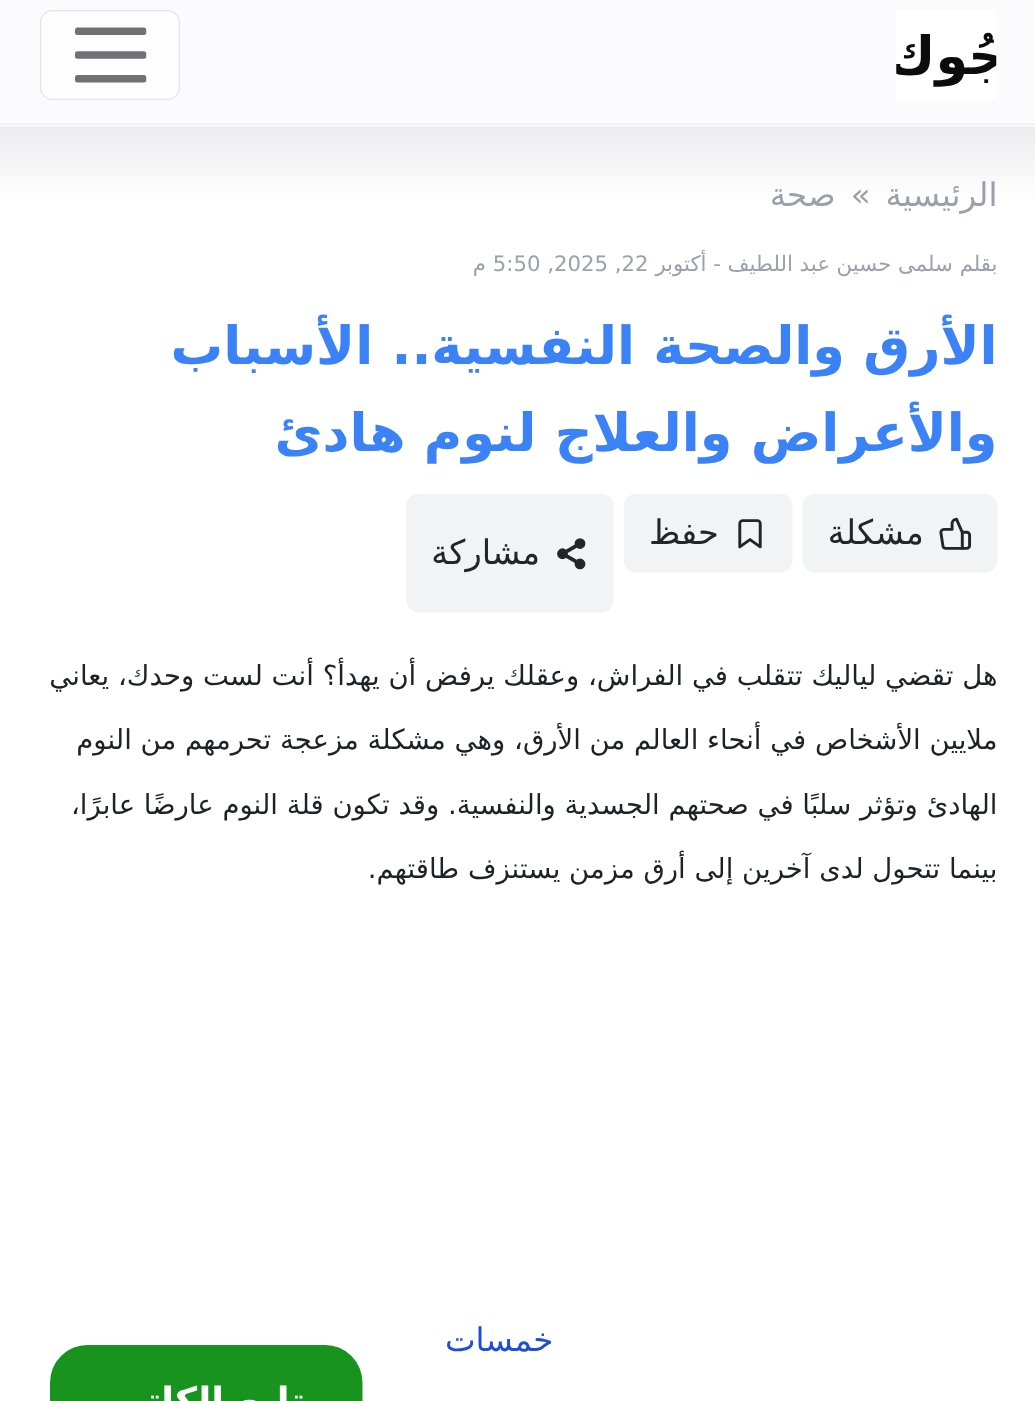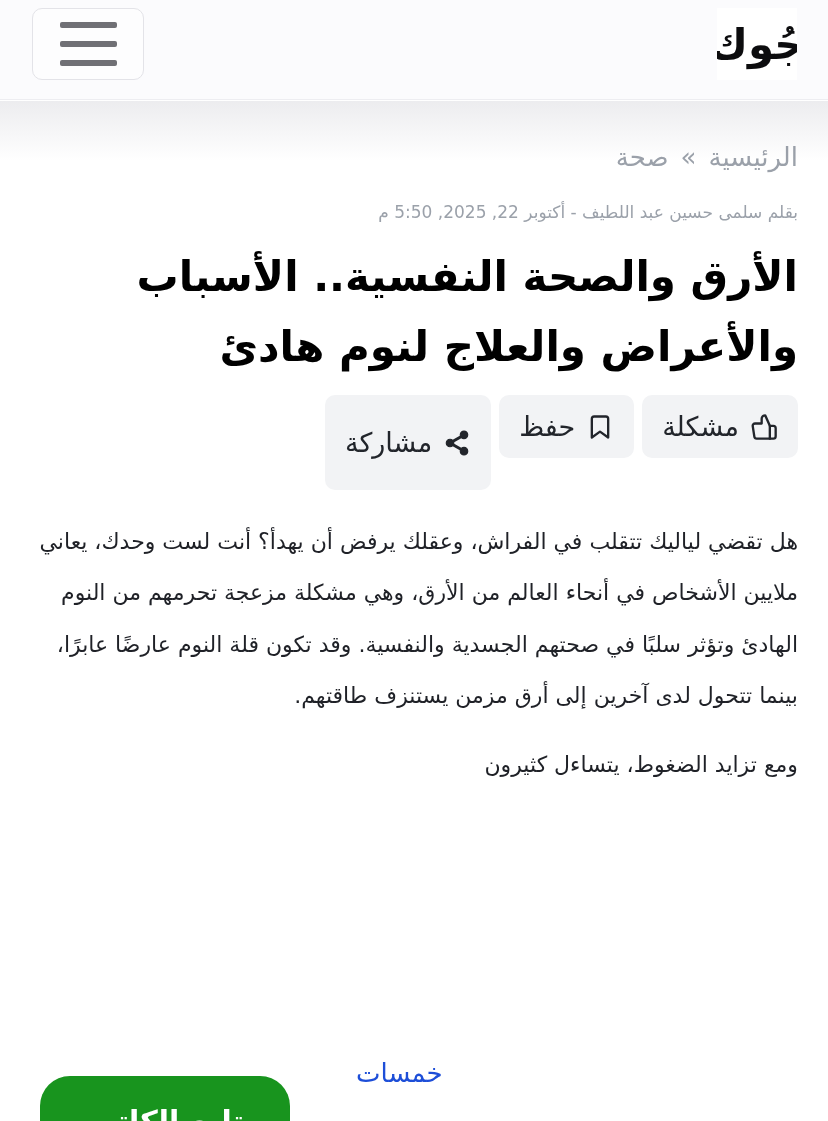--- a/index.html
+++ b/index.html
@@ -71,21 +71,21 @@
     margin-top: 30px;
     font-size: 17px;
     color: #9ba1aa;
   }
 
   .title {
     margin-top: 20px;
     font-size: 42px;
     line-height: 1.66;
     font-weight: 700;
-    color: #000000;
+    color: #3b82f6;
   }
 
   .actions {
     display: flex;
     gap: 8px;
     margin-top: 14px;
     align-items: flex-start;
   }
   .action-btn {
     display: flex; align-items: center; gap: 11px;
@@ -190,19 +190,18 @@
           <circle cx="6" cy="12" r="3.2"></circle>
           <circle cx="18" cy="19" r="3.2"></circle>
           <path d="M8.6 13.5l6.8 3.9M15.4 6.6L8.6 10.5" fill="none" stroke-width="2.6"></path>
         </svg>
       </span>
       <span>مشاركة</span>
     </button>
   </div>
 
   <p class="body-text">هل تقضي لياليك تتقلب في الفراش، وعقلك يرفض أن يهدأ؟ أنت لست وحدك، يعاني ملايين الأشخاص في أنحاء العالم من الأرق، وهي مشكلة مزعجة تحرمهم من النوم الهادئ وتؤثر سلبًا في صحتهم الجسدية والنفسية. وقد تكون قلة النوم عارضًا عابرًا، بينما تتحول لدى آخرين إلى أرق مزمن يستنزف طاقتهم.</p>
-  <p class="body-text second">ومع تزايد الضغوط، يتساءل كثيرون</p>
 
 </main>
 
 <div class="watermark">خمسات</div>
 
 <button class="follow-btn">تابع الكاتب</button>
 
 </body></html>

